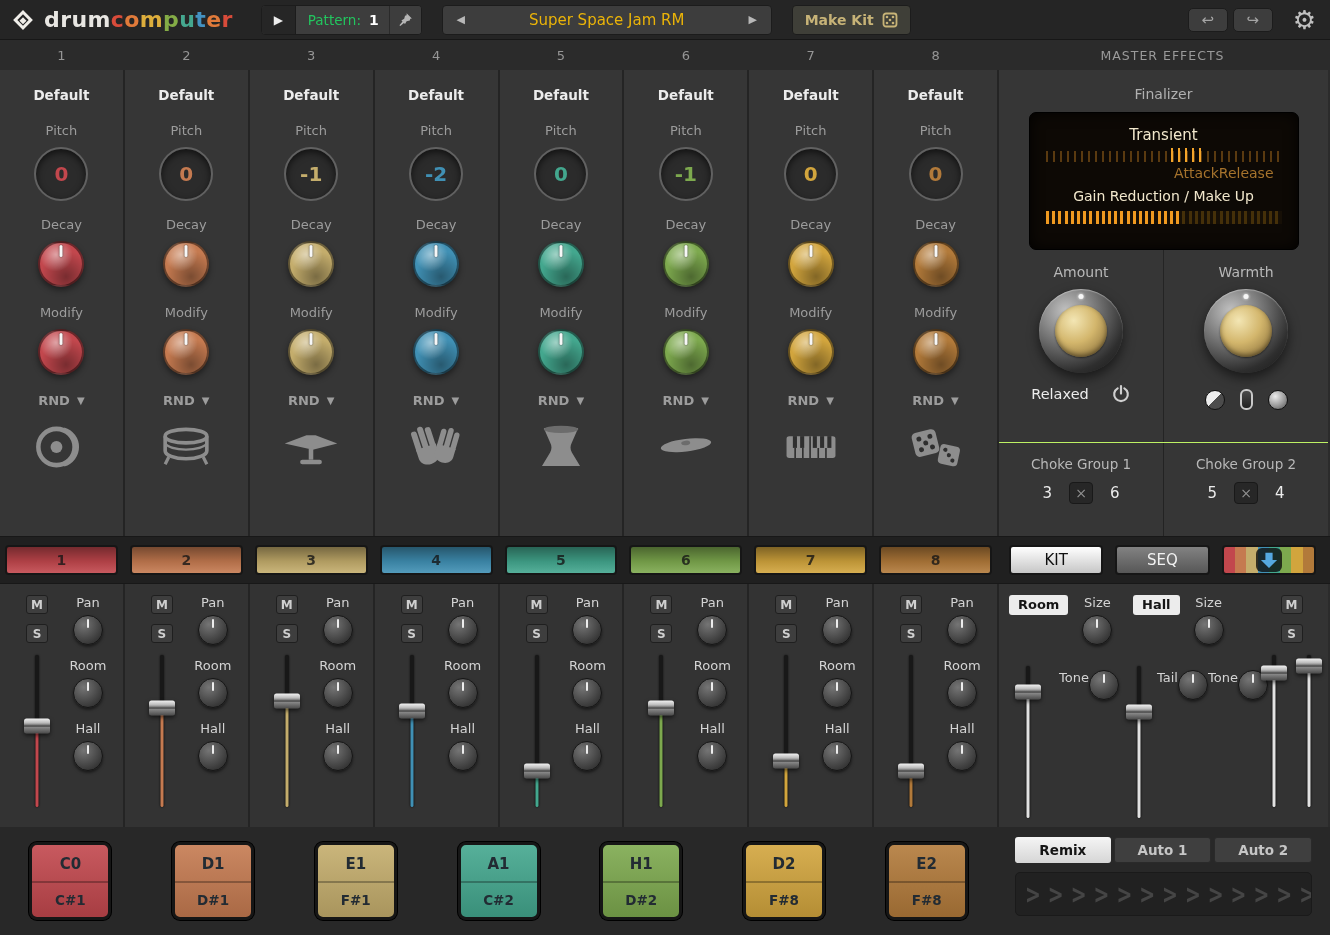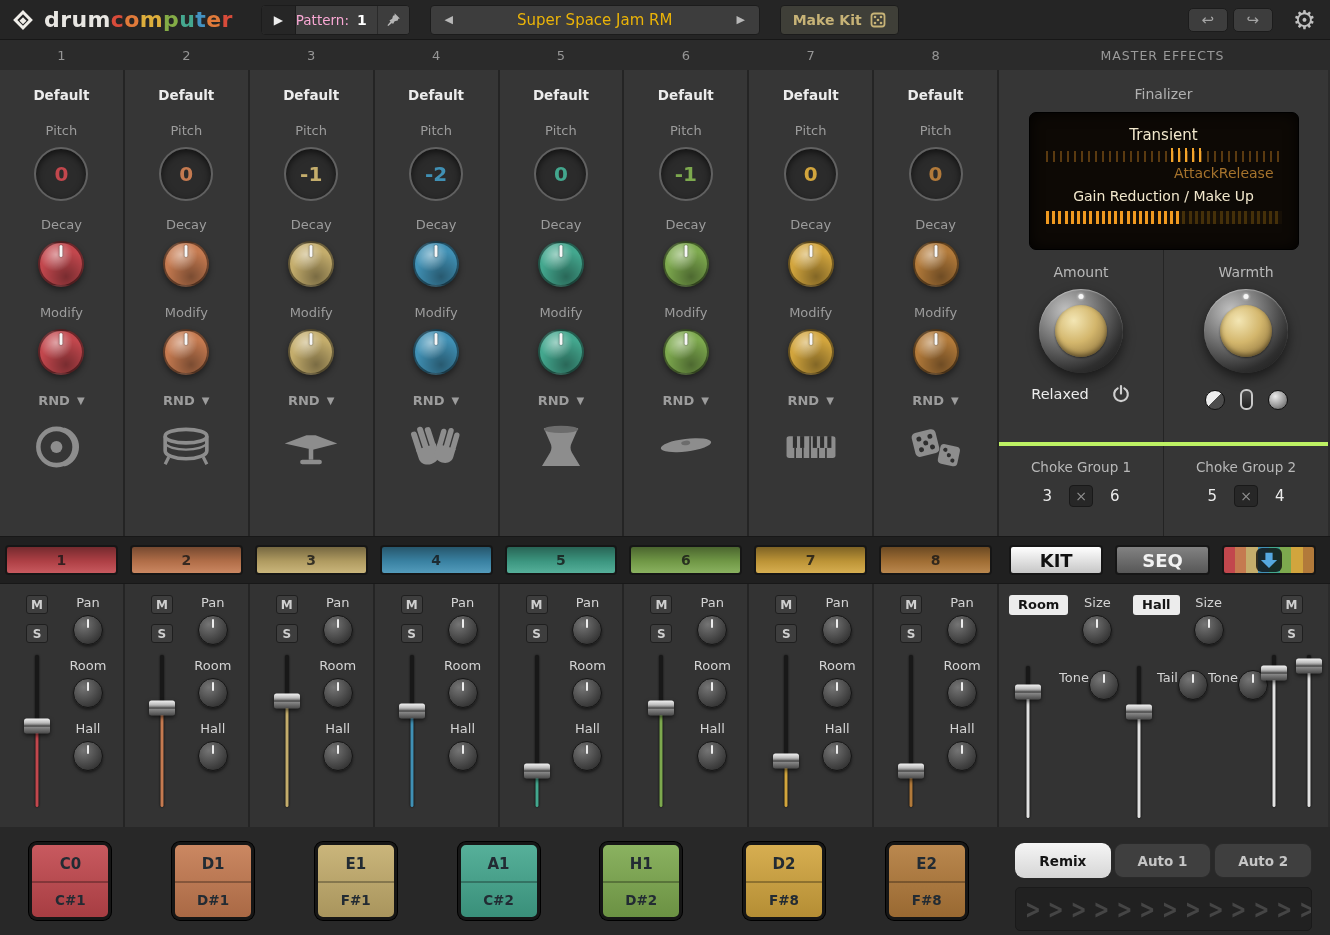--- a/index.html
+++ b/index.html
@@ -8,21 +8,21 @@
        color:#ddd;font-family:"DejaVu Sans","Liberation Sans",sans-serif;font-size:13px;}
 
   
   .topbar{height:40px;display:flex;align-items:center;background:#252525;border-bottom:1px solid #171717;padding-left:12px;}
   .logo{display:flex;align-items:center;}
   .diamond{width:14px;height:14px;border:3px solid #f0eee9;transform:rotate(45deg);margin:0 14px 0 4px;position:relative;}
   .diamond::after{content:"";position:absolute;inset:0;margin:auto;width:5px;height:5px;background:#f0eee9;}
   .logo-text{font-size:22px;font-weight:bold;letter-spacing:.4px;display:flex;}
   .grp{display:flex;align-items:center;height:30px;background:#3d3d3d;border:1px solid #1c1c1c;border-radius:4px;overflow:hidden;margin-left:28px;}
   .playbtn{width:34px;height:100%;background:#262626;color:#ededed;display:flex;align-items:center;justify-content:center;font-size:12px;border-right:1px solid #1c1c1c;}
-  .patlbl{padding:0 4px 0 0;color:#f9a8d4;font-size:13.5px;}
+  .patlbl{padding:0 4px 0 12px;color:#22c55e;font-size:13.5px;}
   .patval{color:#fff;font-weight:bold;margin:0 10px 0 4px;font-size:14px;}
   .pinbtn{width:32px;height:100%;display:flex;align-items:center;justify-content:center;border-left:1px solid #2a2a2a;background:#3d3d3d;}
   .preset-nav{width:330px;height:30px;display:flex;align-items:center;background:#3d3d3d;border:1px solid #1c1c1c;border-radius:4px;margin-left:20px;}
   .nav-arrow{width:36px;text-align:center;color:#b8b8b8;font-size:11px;}
   .preset-name{flex:1;text-align:center;color:#eab308;font-size:15px;}
   .makekit{display:flex;align-items:center;gap:8px;height:30px;padding:0 12px;background:#3f3f38;border:1px solid #1c1c1c;border-radius:4px;color:#c7b377;font-weight:bold;font-size:14px;margin-left:20px;}
   .hist{display:flex;gap:5px;margin-left:auto;}
   .histbtn{width:40px;height:24px;background:#3d3d3d;border:1px solid #1c1c1c;border-radius:5px;color:#a5a5a5;font-size:15px;display:flex;align-items:center;justify-content:center;}
   .gearbtn{margin:0 14px 0 20px;color:#c0c0c0;font-size:26px;line-height:1;}
 
@@ -77,35 +77,35 @@
   .bigknob::after{content:"";position:absolute;top:5px;left:50%;transform:translateX(-50%);width:5px;height:5px;border-radius:50%;background:#f7f7f7;box-shadow:0 0 3px #fff;}
   .brass{width:52px;height:52px;border-radius:50%;
     background:radial-gradient(circle at 36% 30%,#f3e6b4,#d3b66c 45%,#9a7f45 80%,#7a6334);
     box-shadow:inset 0 -2px 5px rgba(0,0,0,.45),0 1px 2px rgba(0,0,0,.5);}
   .mode-row{margin-top:11px;display:flex;align-items:center;gap:22px;color:#ececec;font-size:14.5px;}
   .icon-row{margin-top:16px;display:flex;gap:15px;align-items:center;}
   .mini{width:20px;height:20px;display:inline-block;}
   .yin{border-radius:50%;background:linear-gradient(135deg,#ededed 50%,#4c4c4c 50%);border:1px solid #111;}
   .tube{width:13px;height:21px;border:2px solid #c9c9c9;border-radius:6px;background:linear-gradient(#4a4a4a,#202020);}
   .ball{border-radius:50%;background:radial-gradient(circle at 35% 30%,#ececec,#9a9a9a 55%,#4f4f4f);border:1px solid #111;}
-  .choke{display:flex;border-top:4px solid #bef264;flex:1;}
+  .choke{display:flex;border-top:1px solid #bef264;flex:1;}
   .choke-col{flex:1;display:flex;flex-direction:column;align-items:center;padding-top:13px;}
   .choke-col + .choke-col{border-left:1px solid #232323;}
   .choke-lbl{color:#b8b8b8;font-size:13.5px;}
   .choke-vals{display:flex;align-items:center;gap:17px;margin-top:10px;color:#ececec;font-size:15px;}
   .xbtn{width:24px;height:22px;background:#272727;border:1px solid #191919;border-radius:4px;color:#909090;display:flex;align-items:center;justify-content:center;font-size:14px;}
 
   
   .padrow{height:48px;background:#202020;display:flex;align-items:center;border-top:1px solid #181818;border-bottom:1px solid #181818;}
   .padcell{flex:1;display:flex;}
   .pad{flex:1;height:30px;margin:0 5px;border-radius:4px;border:2px solid #161616;
     background:linear-gradient(180deg,rgba(0,0,0,.40),rgba(0,0,0,.10) 55%,rgba(255,255,255,.10)),var(--c);
     color:rgba(22,22,22,.8);font-weight:bold;font-size:14px;display:flex;align-items:center;justify-content:center;}
   .rightpads{width:331px;display:flex;align-items:center;gap:12px;padding:0 12px;}
-  .bigpad{flex:1;height:30px;border-radius:4px;border:2px solid #161616;display:flex;align-items:center;justify-content:center;font-weight:bold;font-size:18px;}
+  .bigpad{flex:1;height:30px;border-radius:4px;border:2px solid #161616;display:flex;align-items:center;justify-content:center;font-weight:normal;font-size:15px;}
   .kit{background:linear-gradient(#ffffff,#c6c6c6);color:#101010;}
   .seq{background:linear-gradient(#828282,#575757);color:#f2f2f2;}
   .multi{background:linear-gradient(90deg,#c2474d 0 12.5%,#c57a50 12.5% 25%,#c4ad6c 25% 37.5%,#4090b4 37.5% 50%,#43a78e 50% 62.5%,#7da94e 62.5% 75%,#d2a53d 75% 87.5%,#b27a3a 87.5% 100%);}
   .dwrap{width:26px;height:24px;background:rgba(14,14,14,.8);border-radius:6px;display:flex;align-items:center;justify-content:center;}
 
   
   .mixrow{display:flex;height:243px;}
   .mixers{width:997px;background:#242424;display:flex;gap:2px;}
   .mstrip{flex:1;background:#333333;display:flex;padding:11px 4px 0 13px;}
   .mleft{width:48px;display:flex;flex-direction:column;align-items:center;}
@@ -138,21 +138,21 @@
   .botrow{display:flex;height:108px;background:#282828;}
   .notecell{flex:1;display:flex;align-items:center;justify-content:center;}
   .note{width:82px;height:78px;border:3px solid #161616;border-radius:8px;box-shadow:0 0 0 1px #000;
     background:linear-gradient(rgba(255,255,255,.10),rgba(0,0,0,.14)),var(--c);
     display:flex;flex-direction:column;align-items:center;}
   .nt{font-size:15px;font-weight:bold;color:#222b33;padding:10px 0 8px;}
   .ndiv{height:2px;background:rgba(0,0,0,.28);width:100%;}
   .nb{font-size:13.5px;font-weight:bold;color:#222b33;padding:9px 0;}
   .rightbot{width:331px;padding:10px 16px 0 18px;}
   .autorow{display:flex;gap:3px;}
-  .abtn{flex:1;height:35px;border-radius:9px;display:flex;align-items:center;justify-content:center;font-size:13.5px;font-weight:bold;margin-top:6px;}
+  .abtn{flex:1;height:26px;border-radius:3px;display:flex;align-items:center;justify-content:center;font-size:13.5px;font-weight:bold;}
   .remix{background:linear-gradient(#f5f5f5,#d6d6d6);color:#141414;}
   .auto{background:#3f3f3f;color:#c6c6c6;border:1px solid #2a2a2a;}
   .chevbox{margin-top:9px;height:44px;background:#212121;border:1px solid #1a1a1a;border-radius:5px;overflow:hidden;display:flex;align-items:center;padding:0 10px;}
   .chev{font-family:"DejaVu Sans Mono","Liberation Mono",monospace;font-weight:bold;font-size:23px;color:#454545;letter-spacing:9px;transform:scaleY(1.25);white-space:nowrap;}
 </style>
 </head>
 <body>
 
 <div class="app">
 

